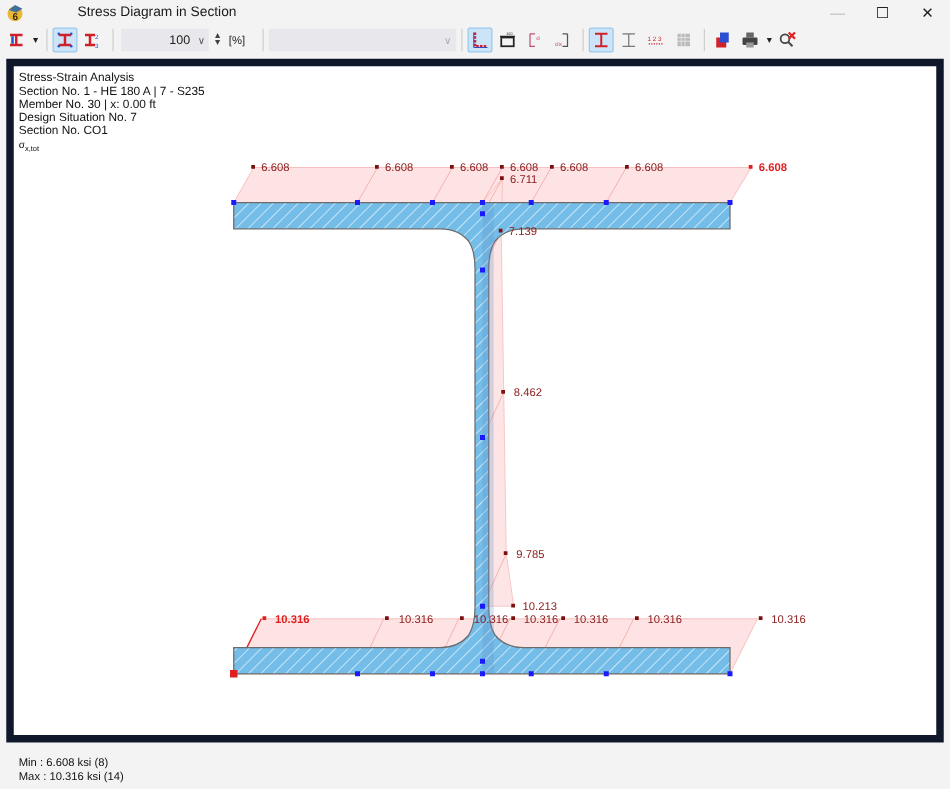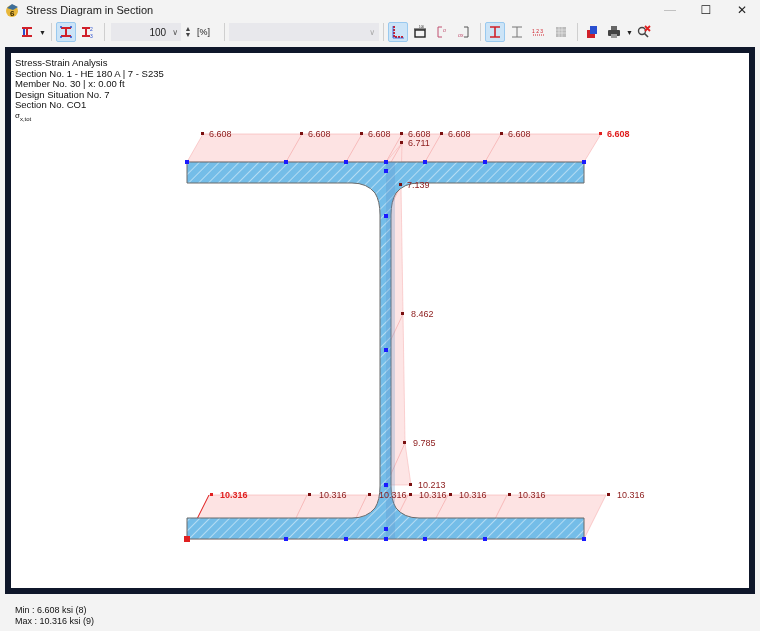--- a/index.html
+++ b/index.html
@@ -1,24 +1,24 @@
 <!DOCTYPE html>
 <html><head>
 <meta charset="utf-8">
 <style>
   * { box-sizing: border-box; margin: 0; padding: 0; }
   html, body { width: 760px; height: 631px; overflow: hidden; background: #f0f0f0; font-family: "Liberation Sans", "DejaVu Sans", sans-serif; }
   .window { position: relative; width: 760px; height: 631px; background: #f3f3f3; }
   .titlebar { position: absolute; left: 0; top: 0; width: 760px; height: 20px; background: #f3f3f3; display: flex; align-items: center; }
   .app-icon { width: 16px; height: 16px; margin-left: 4px; margin-right: 6px; }
-  .title-text { font-size: 11px; color: #1a1a1a; }
+  .title-text { font-size: 11px; color: #1a1a1a; margin-left: 36px; }
   .win-controls { position: absolute; right: 0; top: 0; height: 20px; display: flex; }
   .win-btn { width: 36px; height: 20px; display: flex; align-items: center; justify-content: center; font-size: 12px; color: #222; }
   .win-btn.min { color: #bbb; }
-  .toolbar { position: absolute; left: 0; top: 20px; width: 760px; height: 24px; background: #f3f3f3; display: flex; align-items: center; padding-left: 17px; }
+  .toolbar { position: absolute; left: 0; top: 20px; width: 760px; height: 24px; background: #f3f3f3; display: flex; align-items: center; padding-left: 3px; }
   .tb-btn { width: 20px; height: 20px; display: flex; align-items: center; justify-content: center; margin-right: 2px; border-radius: 2px; }
   .tb-btn.active { background: #cce4f7; border: 1px solid #99c9ef; }
   .tb-sep { width: 1px; height: 18px; background: #cfcfcf; margin: 0 4px; }
   .tb-dd { width: 8px; font-size: 7px; color: #222; }
   .zoom-box { width: 70px; height: 18px; background: #e8e8ec; display: flex; align-items: center; justify-content: flex-end; padding-right: 3px; font-size: 10px; color: #222; margin-left: 2px; }
   .zoom-box .chev { margin-left: 6px; font-size: 8px; color: #555; }
   .spinner { width: 10px; font-size: 7px; color: #444; line-height: 6px; text-align: center; margin-left: 2px; }
   .pct { font-size: 9px; color: #222; margin-left: 4px; margin-right: 10px; }
   .combo { width: 150px; height: 18px; background: #e8e8ec; display: flex; align-items: center; justify-content: flex-end; padding-right: 4px; font-size: 8px; color: #aaa; }
   .canvas { position: absolute; left: 5px; top: 47px; width: 750px; height: 547px; background: #ffffff; border: 6px solid #0f172a; }
@@ -272,17 +272,17 @@
           <text x="448" y="445" fill="#8b1a1a">10.316</text>
         <rect x="497" y="440" width="3" height="3" fill="#7a1010"></rect>
           <text x="507" y="445" fill="#8b1a1a">10.316</text>
         <rect x="596" y="440" width="3" height="3" fill="#7a1010"></rect>
           <text x="606" y="445" fill="#8b1a1a">10.316</text>
       </g>
     </svg>
 
     <div class="minmax">
       <div>Min :   6.608 ksi (8)</div>
-      <div>Max : 10.316 ksi (9)</div>
+      <div>Max : 10.316 ksi (14)</div>
     </div>
   </div>
 
 </div>
 
 </body></html>

